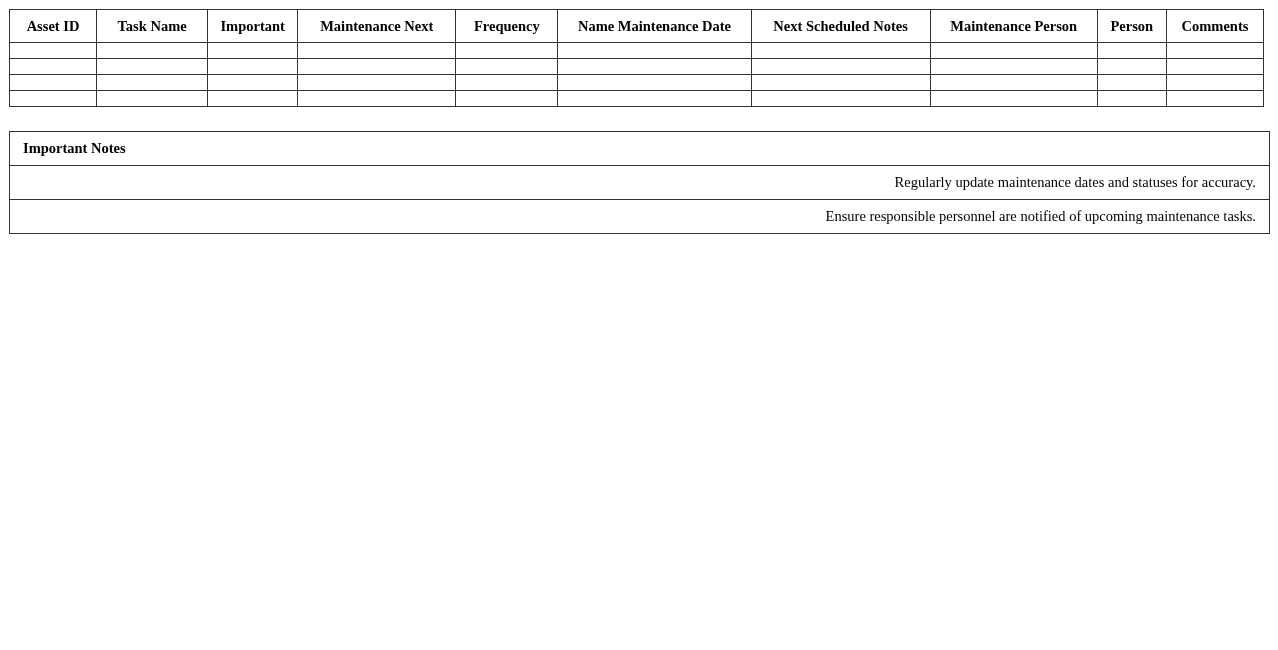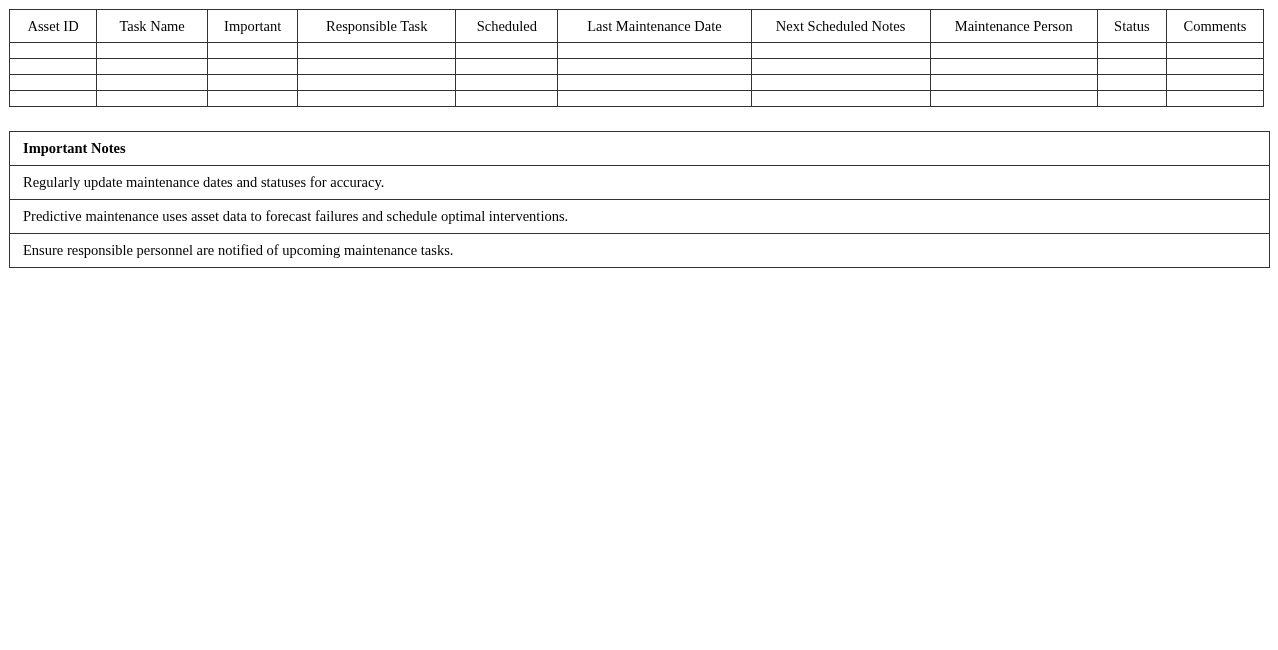--- a/index.html
+++ b/index.html
@@ -39,21 +39,21 @@
   }
 
   table.schedule th,
   table.schedule td {
     border: 1px solid #333333;
     padding: 0;
     background: #ffffff;
   }
 
   table.schedule th {
-    font-weight: normal;
+    font-weight: bold;
     font-size: 14.5px;
     line-height: 1;
     text-align: center;
     vertical-align: middle;
     height: 32px;
     padding: 0 6px;
     white-space: nowrap;
   }
 
   table.schedule td.empty-cell {
@@ -101,20 +101,21 @@
   table.notes th {
     font-weight: bold;
     font-size: 14.5px;
     line-height: 1;
   }
 
   table.notes td {
     font-weight: normal;
     font-size: 14.5px;
     line-height: 1;
+    text-align: right;
   }
 </style>
 </head>
 <body>
 
 <div class="page">
 
   <div class="schedule-wrap">
     <table class="schedule">
       <colgroup>
@@ -127,26 +128,26 @@
         <col class="col-next-sched-date">
         <col class="col-responsible">
         <col class="col-status">
         <col class="col-comments">
       </colgroup>
       <thead>
         <tr>
           <th>Asset ID</th>
           <th>Task Name</th>
           <th>Important</th>
-          <th>Responsible Task</th>
-          <th>Scheduled</th>
-          <th>Last Maintenance Date</th>
+          <th>Maintenance Next</th>
+          <th>Frequency</th>
+          <th>Name Maintenance Date</th>
           <th>Next Scheduled Notes</th>
           <th>Maintenance Person</th>
-          <th>Status</th>
+          <th>Person</th>
           <th>Comments</th>
         </tr>
       </thead>
       <tbody>
         <tr>
           <td class="empty-cell"></td>
           <td class="empty-cell"></td>
           <td class="empty-cell"></td>
           <td class="empty-cell"></td>
           <td class="empty-cell"></td>
@@ -201,22 +202,19 @@
       <thead>
         <tr>
           <th>Important Notes</th>
         </tr>
       </thead>
       <tbody>
         <tr>
           <td>Regularly update maintenance dates and statuses for accuracy.</td>
         </tr>
         <tr>
-          <td>Predictive maintenance uses asset data to forecast failures and schedule optimal interventions.</td>
-        </tr>
-        <tr>
           <td>Ensure responsible personnel are notified of upcoming maintenance tasks.</td>
         </tr>
       </tbody>
     </table>
   </div>
 
 </div>
 
 </body></html>

